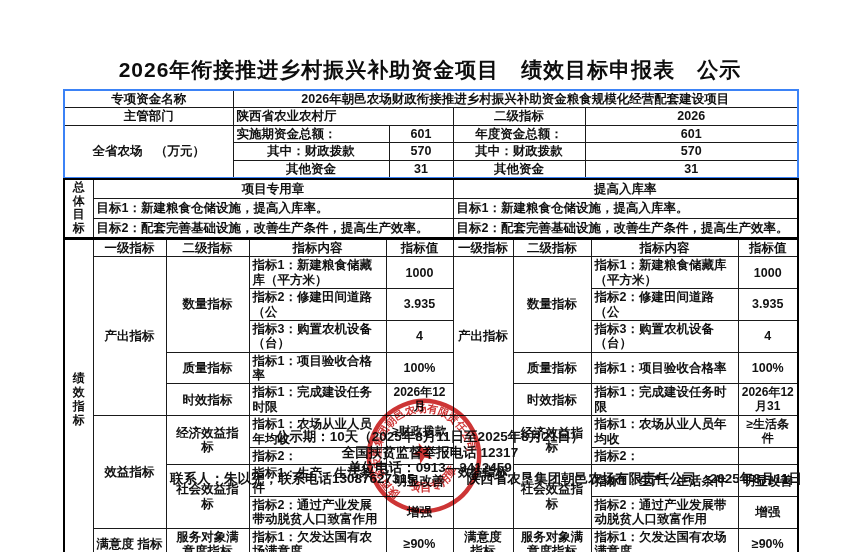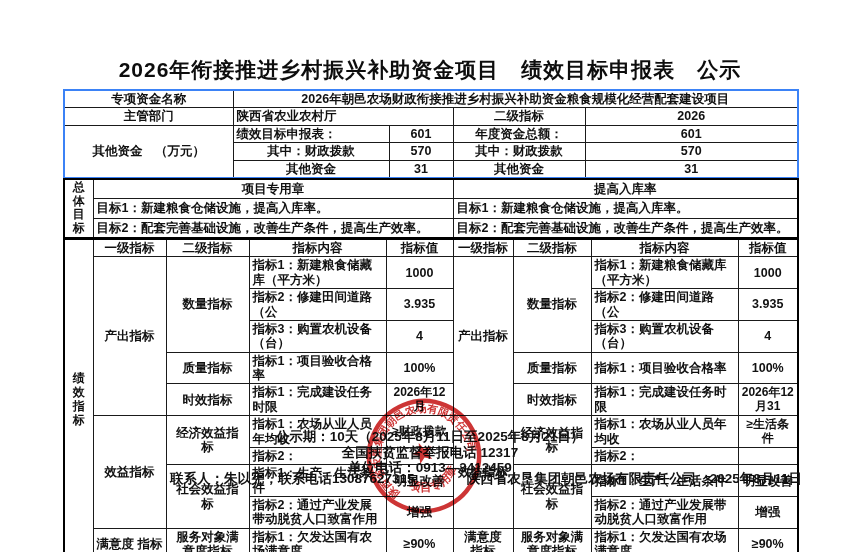--- a/index.html
+++ b/index.html
@@ -59,22 +59,22 @@
         <td>专项资金名称</td>
         <td colspan="4">2026年朝邑农场财政衔接推进乡村振兴补助资金粮食规模化经营配套建设项目</td>
       </tr>
       <tr style="height:17px">
         <td>主管部门</td>
         <td colspan="2" class="al">陕西省农业农村厅</td>
         <td>二级指标</td>
         <td>2026</td>
       </tr>
       <tr style="height:17px">
-        <td rowspan="3">其他资金　（万元）</td>
-        <td class="al">绩效目标申报表：</td>
+        <td rowspan="3">全省农场　（万元）</td>
+        <td class="al">实施期资金总额：</td>
         <td>601</td>
         <td>年度资金总额：</td>
         <td>601</td>
       </tr>
       <tr style="height:17px">
         <td>其中：财政拨款</td>
         <td>570</td>
         <td>其中：财政拨款</td>
         <td>570</td>
       </tr>

